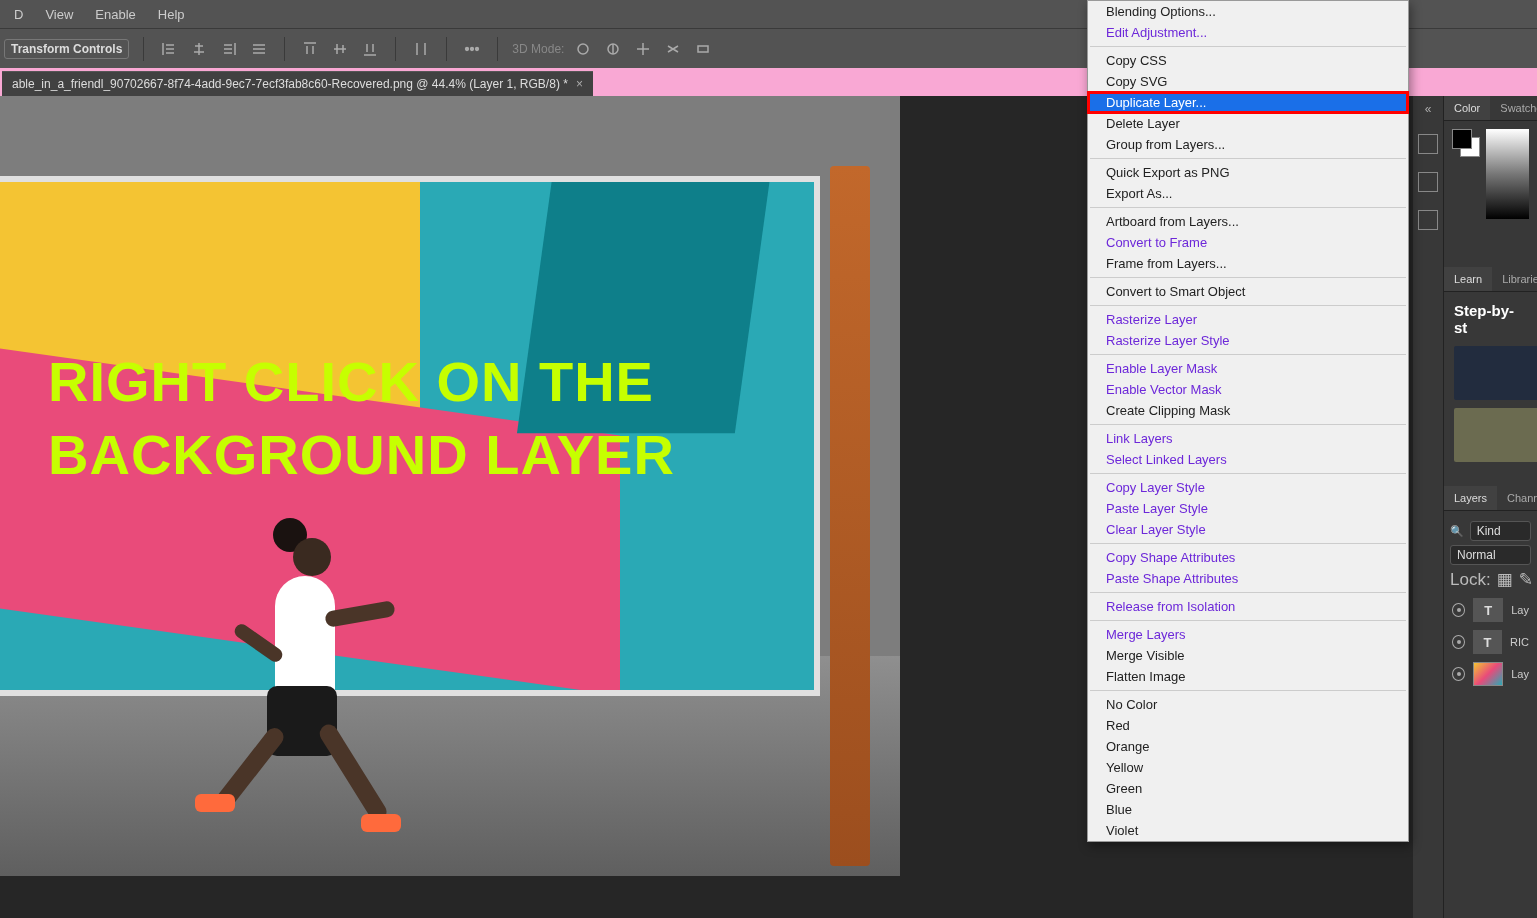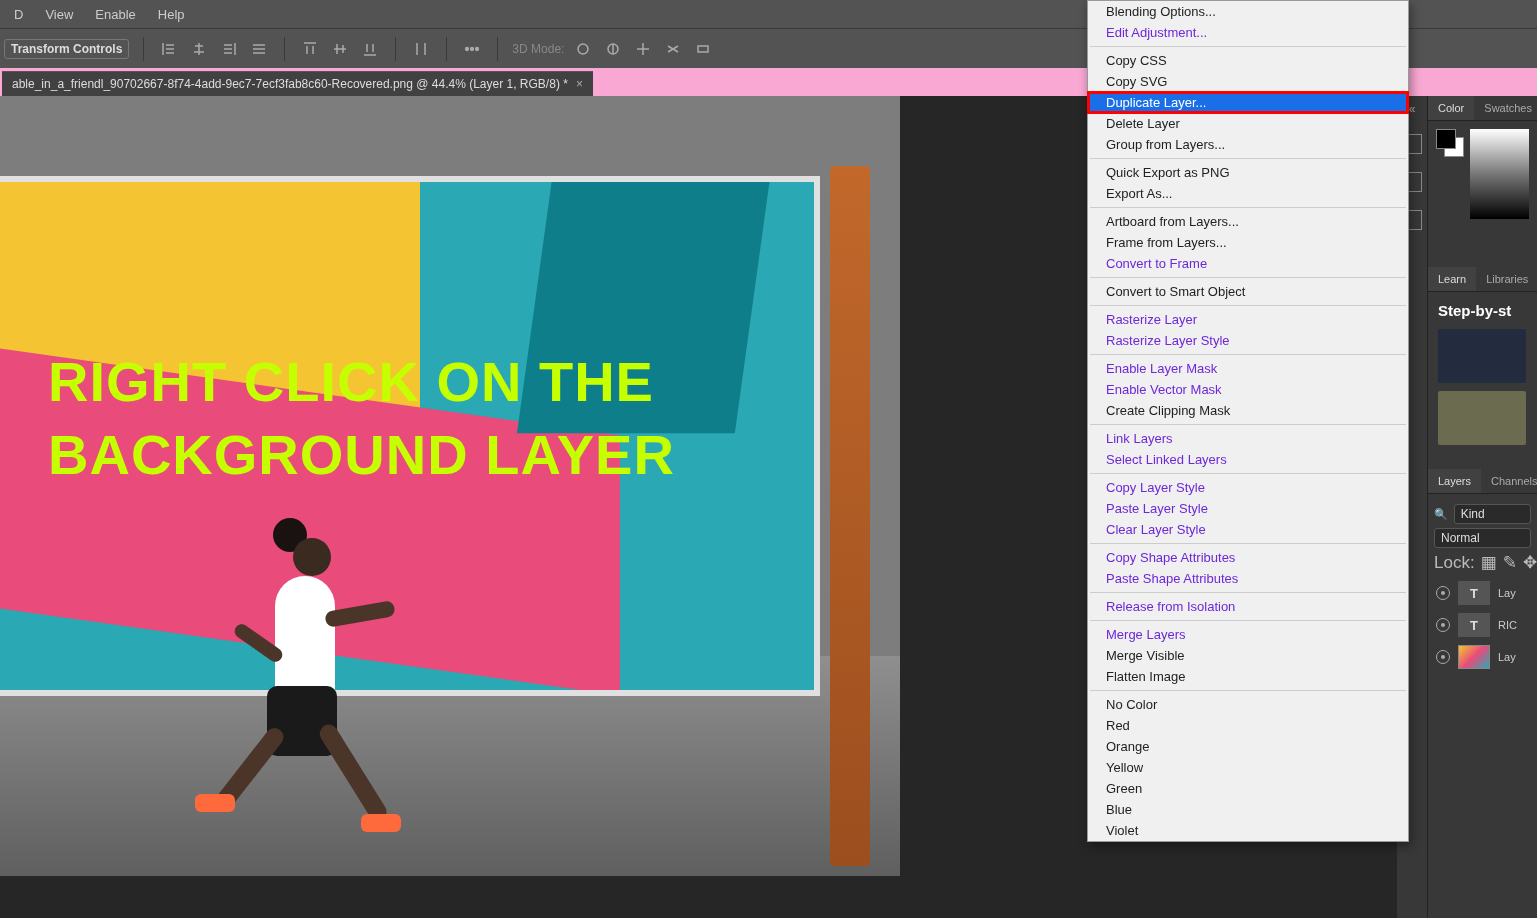--- a/index.html
+++ b/index.html
@@ -39,21 +39,21 @@
 .runner .leg1 { position: absolute; width: 18px; height: 110px; left: 150px; top: 210px; background: #4a3528; border-radius: 9px; transform: rotate(-32deg); transform-origin: top; }
 .runner .leg2 { position: absolute; width: 18px; height: 100px; left: 106px; top: 214px; background: #4a3528; border-radius: 9px; transform: rotate(38deg); transform-origin: top; }
 .runner .shoe1 { position: absolute; width: 40px; height: 18px; left: 196px; top: 298px; background: #ff6a3c; border-radius: 6px; }
 .runner .shoe2 { position: absolute; width: 40px; height: 18px; left: 30px; top: 278px; background: #ff6a3c; border-radius: 6px; }
 
 
 .dock-toggle { width: 30px; background: #383838; display: flex; flex-direction: column; align-items: center; padding-top: 6px; gap: 18px; }
 .dock-toggle .chev { color: #aaa; font-size: 12px; }
 .dock-toggle .picon { width: 20px; height: 20px; border: 1px solid #888; }
 
-.panels { width: 110px; background: #383838; display: flex; flex-direction: column; font-size: 11px; border-left: 1px solid #222; }
+.panels { width: 94px; background: #383838; display: flex; flex-direction: column; font-size: 11px; border-left: 1px solid #222; }
 .panel-tabs { display: flex; border-bottom: 1px solid #222; }
 .panel-tab { padding: 6px 10px; color: #ddd; background: #414141; }
 .panel-tab.inactive { background: #383838; color: #aaa; }
 .color-body { padding: 8px; display: flex; gap: 6px; }
 .swatch-fgbg { width: 28px; height: 28px; position: relative; }
 .swatch-fgbg .fg { position: absolute; width: 20px; height: 20px; background: #000; border: 1px solid #888; top: 0; left: 0; }
 .swatch-fgbg .bg { position: absolute; width: 20px; height: 20px; background: #fff; border: 1px solid #888; bottom: 0; right: 0; }
 .gradient { flex: 1; height: 90px; background: linear-gradient(to bottom, #fff, #777, #000); }
 .learn-body { padding: 10px; }
 .learn-h { color: #fff; font-size: 15px; font-weight: 600; margin-bottom: 10px; }
@@ -284,22 +284,22 @@
     <div class="mi">Copy CSS</div>
     <div class="mi">Copy SVG</div>
     <div class="mi highlight highlight-box">Duplicate Layer...</div>
     <div class="mi">Delete Layer</div>
     <div class="mi">Group from Layers...</div>
     <div class="sep"></div>
     <div class="mi">Quick Export as PNG</div>
     <div class="mi">Export As...</div>
     <div class="sep"></div>
     <div class="mi">Artboard from Layers...</div>
+    <div class="mi disabled">Convert to Frame</div>
     <div class="mi">Frame from Layers...</div>
-    <div class="mi disabled">Convert to Frame</div>
     <div class="sep"></div>
     <div class="mi">Convert to Smart Object</div>
     <div class="sep"></div>
     <div class="mi disabled">Rasterize Layer</div>
     <div class="mi disabled">Rasterize Layer Style</div>
     <div class="sep"></div>
     <div class="mi disabled">Enable Layer Mask</div>
     <div class="mi disabled">Enable Vector Mask</div>
     <div class="mi">Create Clipping Mask</div>
     <div class="sep"></div>

